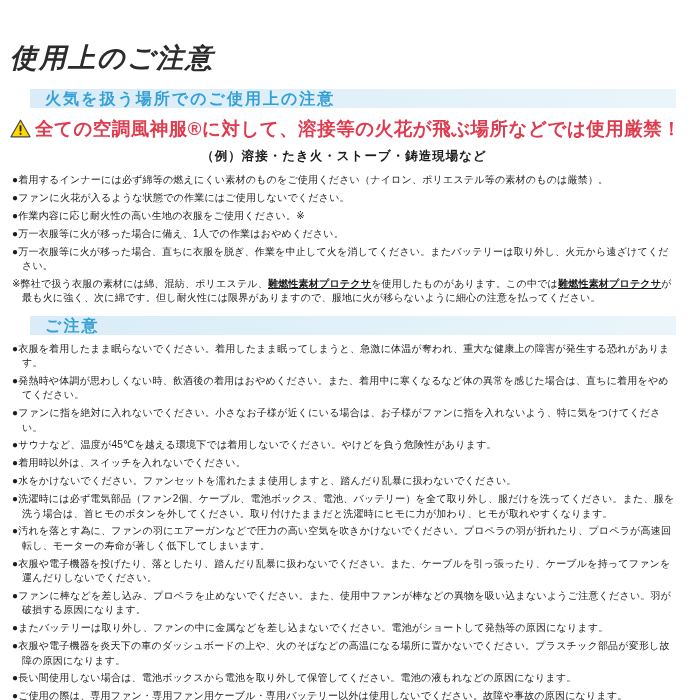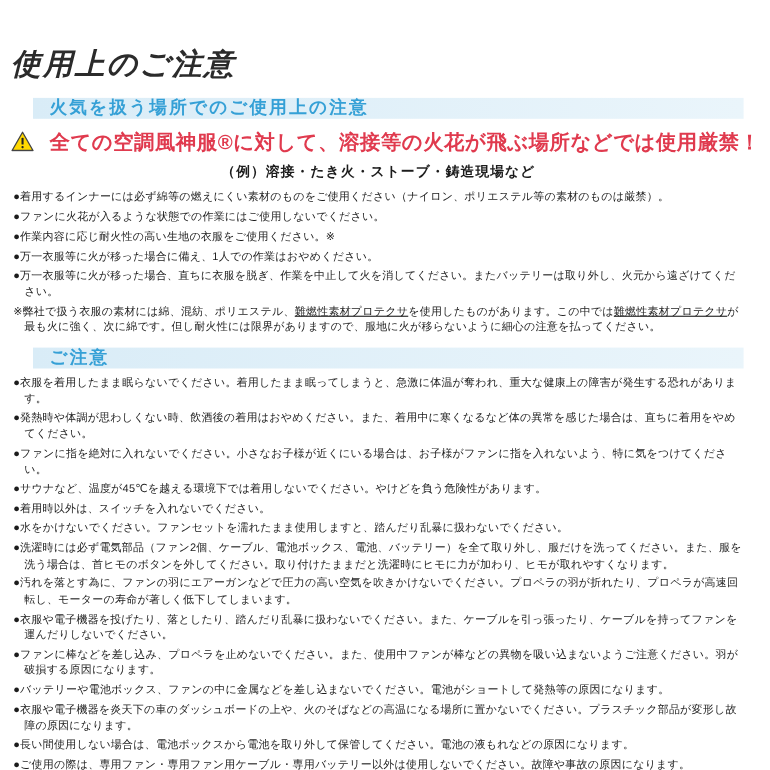--- a/index.html
+++ b/index.html
@@ -29,21 +29,21 @@
     color:#35a0d6;
     font-size:16px;
     font-weight:bold;
     letter-spacing:2px;
     padding-left:15px;
     margin-bottom:7px;
   }
   .warning-line{
     display:flex;
     align-items:center;
-    gap:14px;
+    gap:4px;
     color:#e03a4e;
     font-size:18.5px;
     font-weight:bold;
     letter-spacing:0.5px;
     margin:8px 0 7px 0;
     white-space:nowrap;
   }
   .warn-icon{display:inline-flex;flex:0 0 auto;}
   .example-line{
     font-size:12.5px;
@@ -58,21 +58,21 @@
     padding:0 0 0 2px;
   }
   ul.notes li{
     font-size:10px;
     line-height:1.44;
     margin-bottom:3.5px;
     text-indent:-1em;
     padding-left:1em;
     letter-spacing:0.2px;
   }
-  .ub{font-weight:normal;text-decoration:underline;}
+  .ub{font-weight:bold;text-decoration:underline;}
   .caution-list{margin-top:3px;}
 </style>
 </head>
 <body>
 
 <div class="page">
 
   <h1 class="page-title">使用上のご注意</h1>
 
   <div class="section-header">
@@ -109,21 +109,21 @@
     <li>●衣服を着用したまま眠らないでください。着用したまま眠ってしまうと、急激に体温が奪われ、重大な健康上の障害が発生する恐れがあります。</li>
     <li>●発熱時や体調が思わしくない時、飲酒後の着用はおやめください。また、着用中に寒くなるなど体の異常を感じた場合は、直ちに着用をやめてください。</li>
     <li>●ファンに指を絶対に入れないでください。小さなお子様が近くにいる場合は、お子様がファンに指を入れないよう、特に気をつけてください。</li>
     <li>●サウナなど、温度が45℃を越える環境下では着用しないでください。やけどを負う危険性があります。</li>
     <li>●着用時以外は、スイッチを入れないでください。</li>
     <li>●水をかけないでください。ファンセットを濡れたまま使用しますと、踏んだり乱暴に扱わないでください。</li>
     <li>●洗濯時には必ず電気部品（ファン2個、ケーブル、電池ボックス、電池、バッテリー）を全て取り外し、服だけを洗ってください。また、服を洗う場合は、首ヒモのボタンを外してください。取り付けたままだと洗濯時にヒモに力が加わり、ヒモが取れやすくなります。</li>
     <li>●汚れを落とす為に、ファンの羽にエアーガンなどで圧力の高い空気を吹きかけないでください。プロペラの羽が折れたり、プロペラが高速回転し、モーターの寿命が著しく低下してしまいます。</li>
     <li>●衣服や電子機器を投げたり、落としたり、踏んだり乱暴に扱わないでください。また、ケーブルを引っ張ったり、ケーブルを持ってファンを運んだりしないでください。</li>
     <li>●ファンに棒などを差し込み、プロペラを止めないでください。また、使用中ファンが棒などの異物を吸い込まないようご注意ください。羽が破損する原因になります。</li>
-    <li>●バッテリーや電池ボックス、ファンの中に金属などを差し込まないでください。電池がショートして発熱等の原因になります。</li>
+    <li>●またバッテリーは取り外し、ファンの中に金属などを差し込まないでください。電池がショートして発熱等の原因になります。</li>
     <li>●衣服や電子機器を炎天下の車のダッシュボードの上や、火のそばなどの高温になる場所に置かないでください。プラスチック部品が変形し故障の原因になります。</li>
     <li>●長い間使用しない場合は、電池ボックスから電池を取り外して保管してください。電池の液もれなどの原因になります。</li>
     <li>●ご使用の際は、専用ファン・専用ファン用ケーブル・専用バッテリー以外は使用しないでください。故障や事故の原因になります。</li>
     <li>●バッテリーや電池が異常に発熱した時は、スイッチを切り、電池ボックスの場合は電池を取り外してください。</li>
 
   </ul>
 
 </div>
 
 </body></html>

